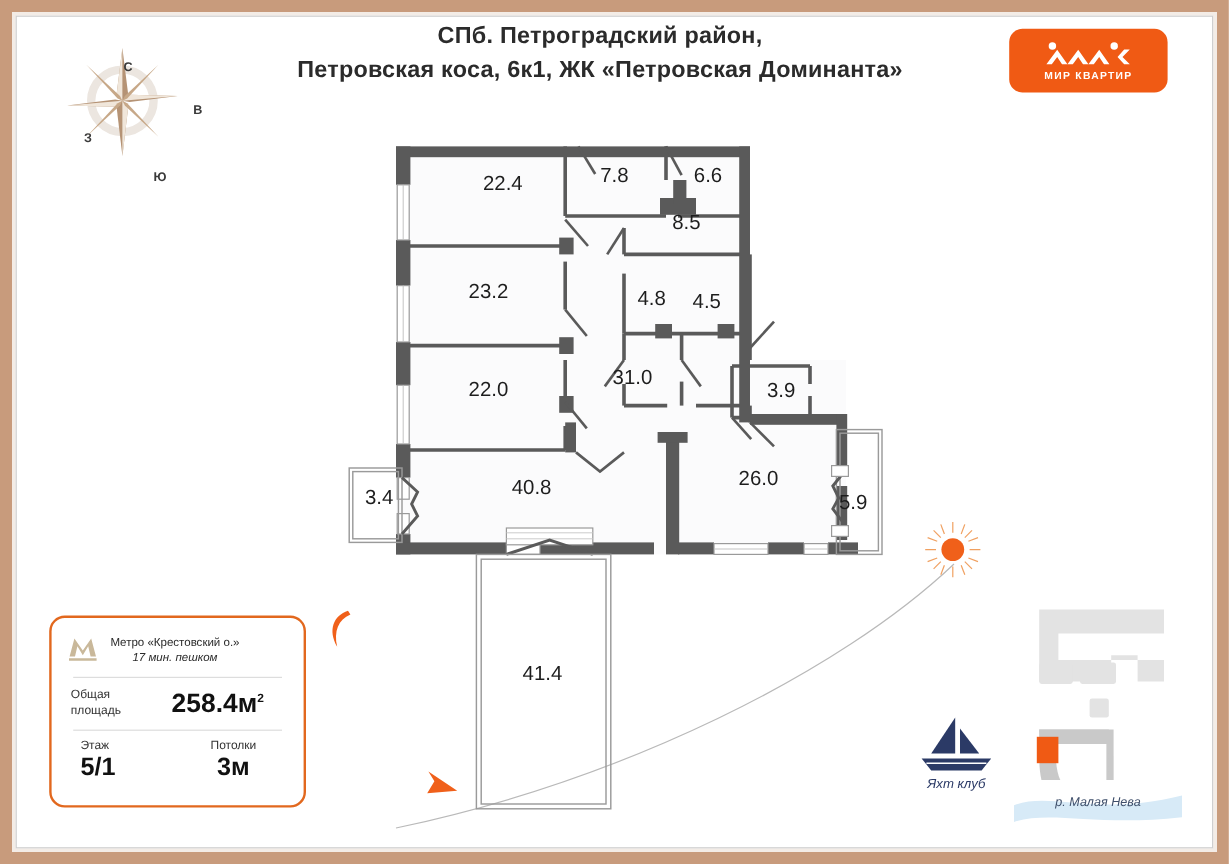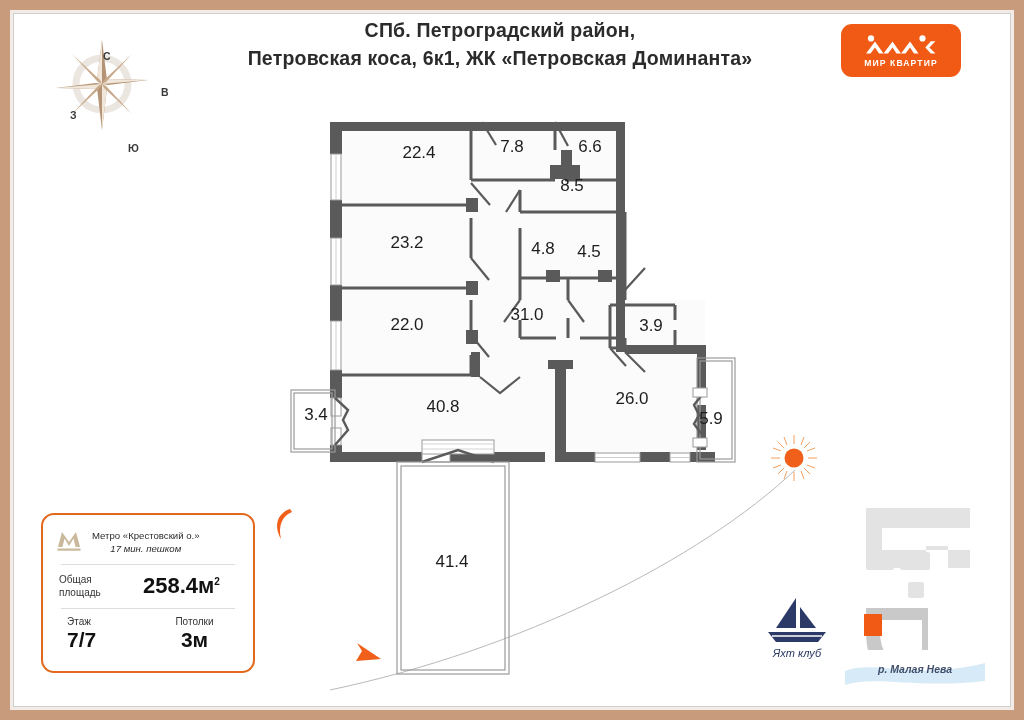--- a/index.html
+++ b/index.html
@@ -17,21 +17,21 @@
 
   
   .title{
     position:absolute;left:210px;top:16px;width:580px;text-align:center;
     font-size:19.5px;line-height:28px;color:#2b2b2b;letter-spacing:.2px;font-weight:700;
   }
   .title div{white-space:nowrap;}
 
   
   .logo{
-    position:absolute;left:841px;top:24px;width:120px;height:53px;
+    position:absolute;left:841px;top:24px;width:132px;height:53px;
     background:#f05a14;border-radius:11px;
     display:flex;flex-direction:column;align-items:center;justify-content:center;
   }
   .logo .mark{width:74px;height:22px;display:block;}
   .logo .lbl{color:#fff;font-size:8.6px;font-weight:bold;letter-spacing:1.1px;margin-top:2px;}
 
   
   .compass{position:absolute;left:44px;top:26px;width:116px;height:116px;}
   .compass svg{display:block;}
   .cp-lbl{position:absolute;font-size:10.5px;color:#3a3a3a;font-weight:600;}
@@ -63,21 +63,21 @@
 
   
   .plan{position:absolute;left:0;top:0;width:1024px;height:720px;pointer-events:none;}
 
   
   .sun{position:absolute;left:770px;top:434px;width:48px;height:48px;}
   .moon{position:absolute;left:272px;top:508px;width:26px;height:34px;}
   .boat{position:absolute;left:760px;top:595px;width:74px;height:70px;}
   .boat .bl{font-size:11px;color:#2b3a66;text-align:center;margin-top:-4px;font-style:italic;}
   .sitemap{position:absolute;left:858px;top:500px;width:120px;height:150px;}
-  .river{position:absolute;left:845px;top:655px;width:140px;height:34px;font-weight:bold;}
+  .river{position:absolute;left:845px;top:655px;width:140px;height:34px;}
   .river .rl{position:absolute;left:0;top:8px;width:140px;text-align:center;font-size:10.5px;color:#3f4f6b;font-style:italic;}
 </style>
 </head>
 <body>
 
 <div class="page">
 
   <div class="frame-outer"></div>
   <div class="frame-mid"></div>
   <div class="frame-in"></div>
@@ -143,21 +143,21 @@
         <div>площадь</div>
       </div>
       <div class="v">
         <span>258.4</span><span>м</span><sup>2</sup>
       </div>
     </div>
     <div class="hr"></div>
     <div class="row2">
       <div class="col">
         <div class="k">Этаж</div>
-        <div class="v">7/7</div>
+        <div class="v">5/1</div>
       </div>
       <div class="col">
         <div class="k">Потолки</div>
         <div class="v">3м</div>
       </div>
     </div>
   </div>
 
   <svg class="plan" viewBox="0 0 1024 720">
     <path d="M795 470 C 700 560, 520 650, 330 690" fill="none" stroke="#b9b9b9" stroke-width="1"></path>

